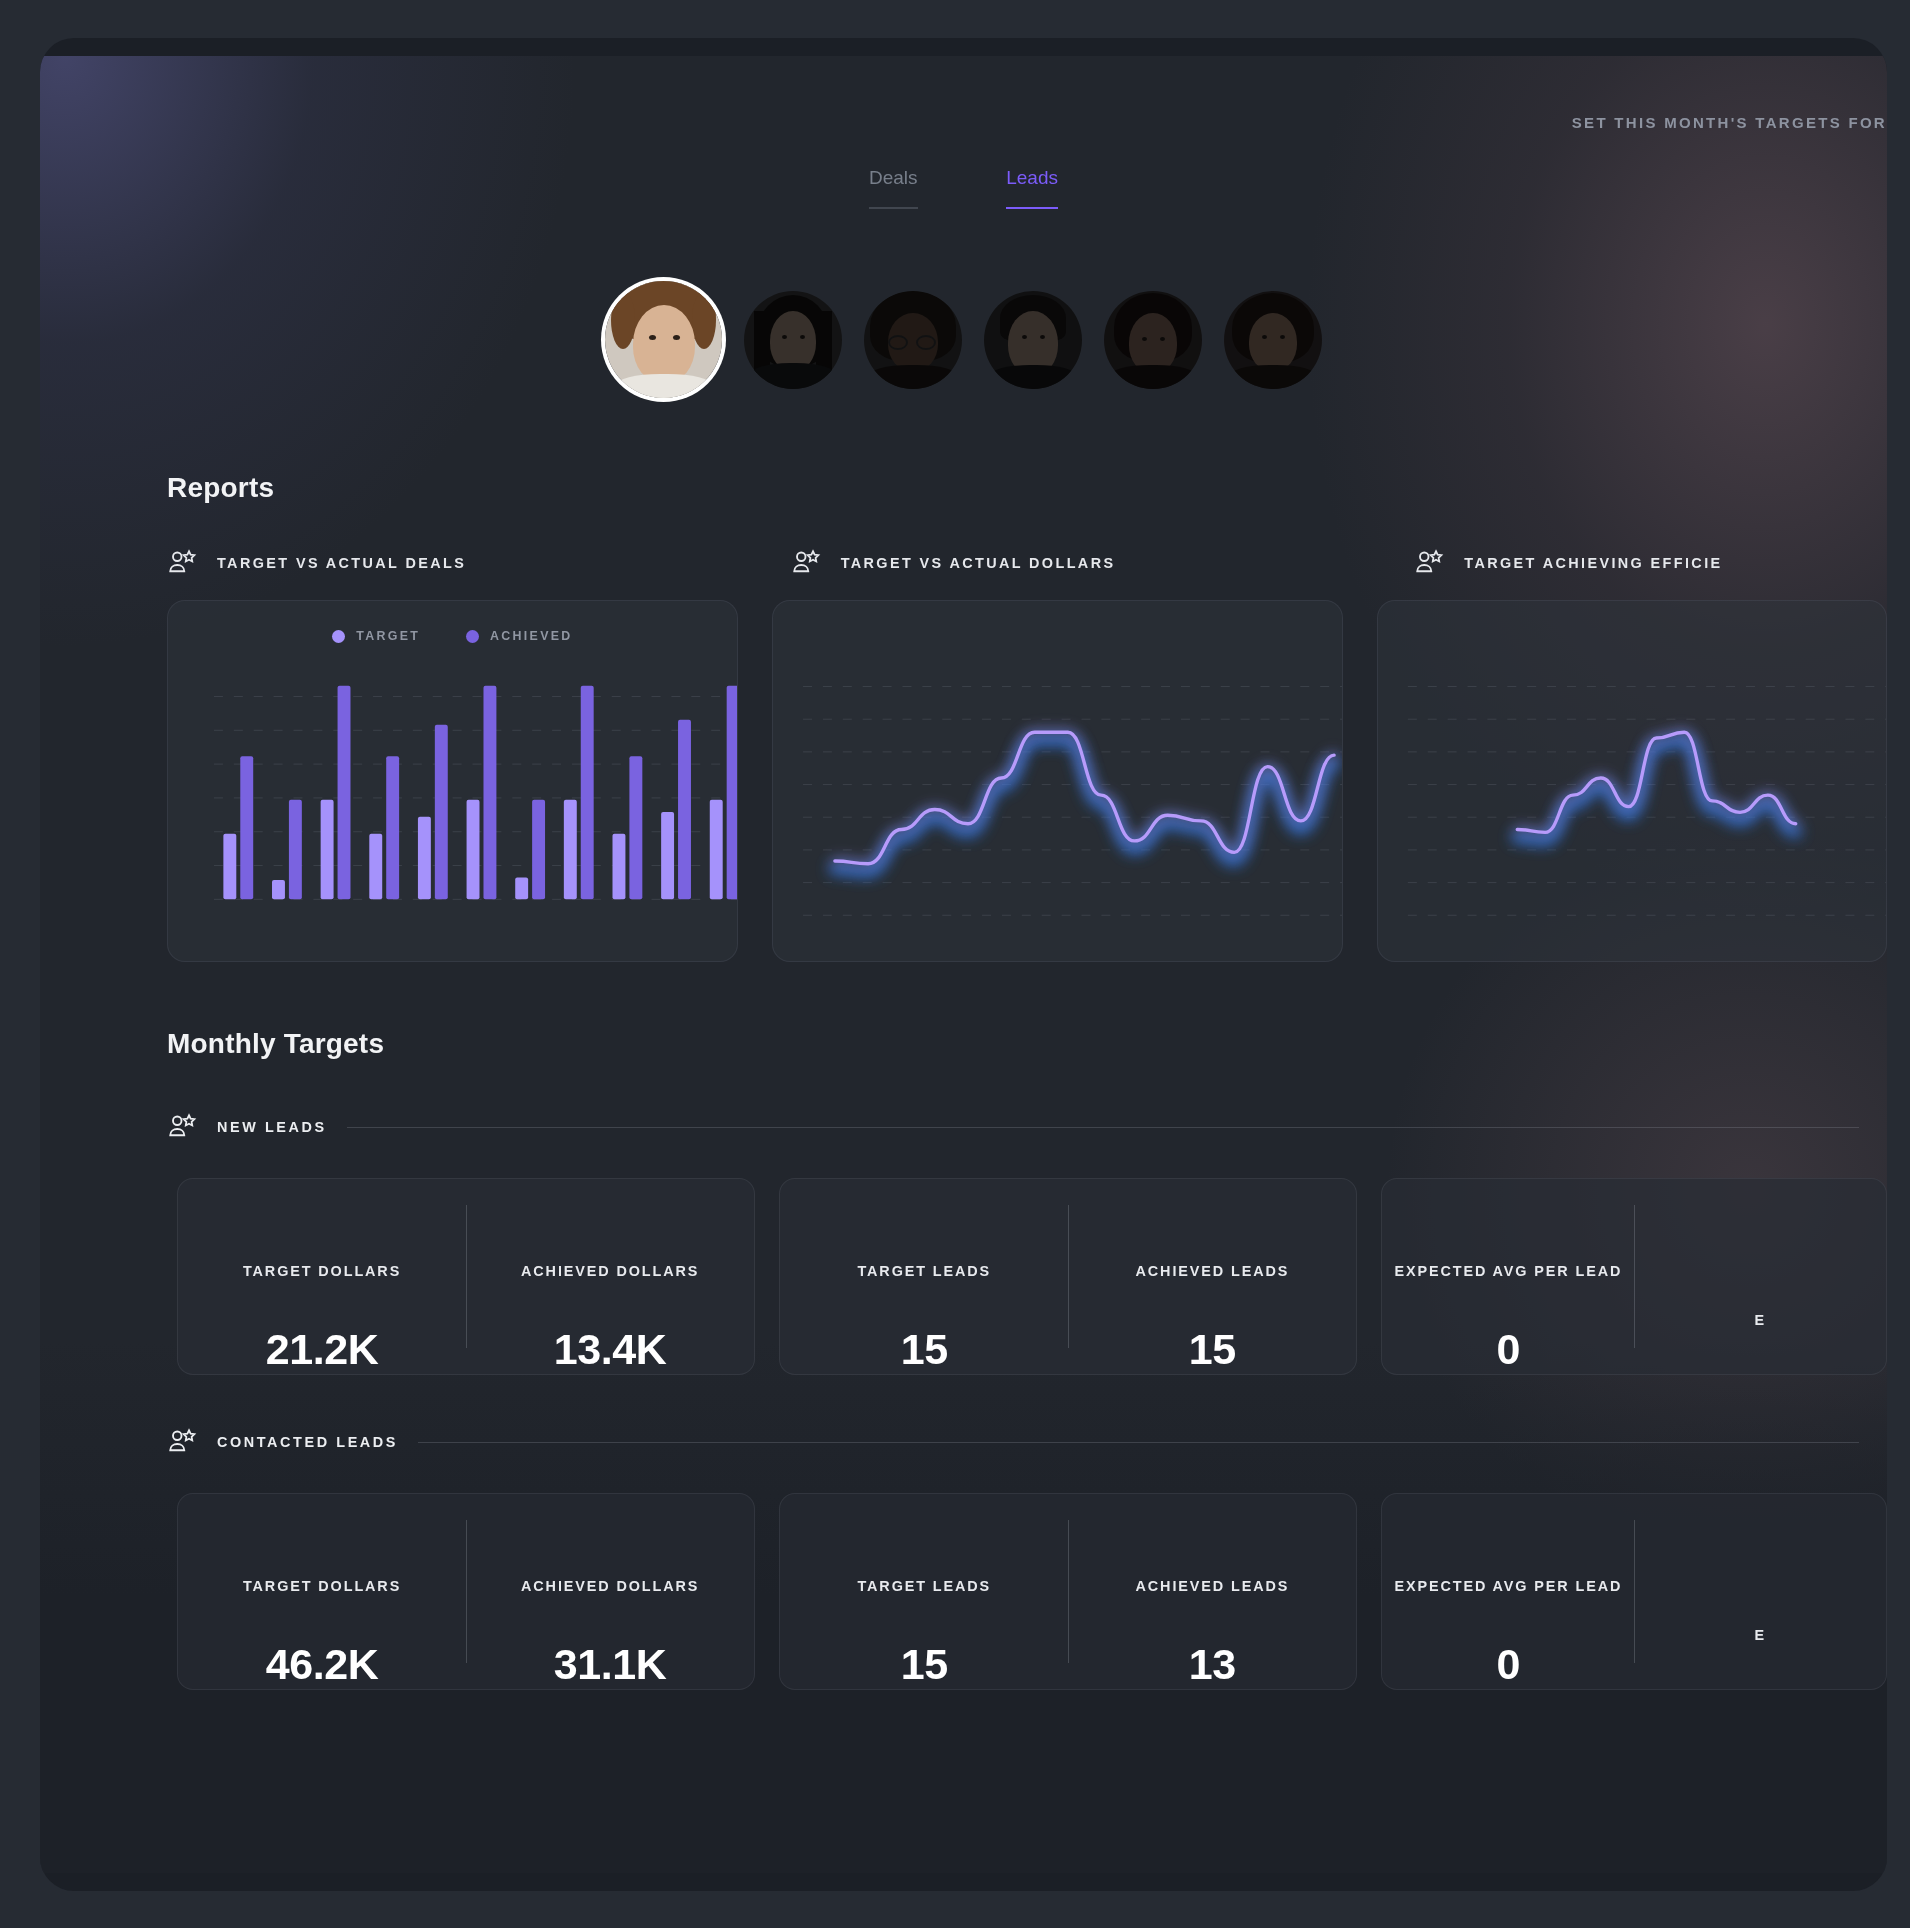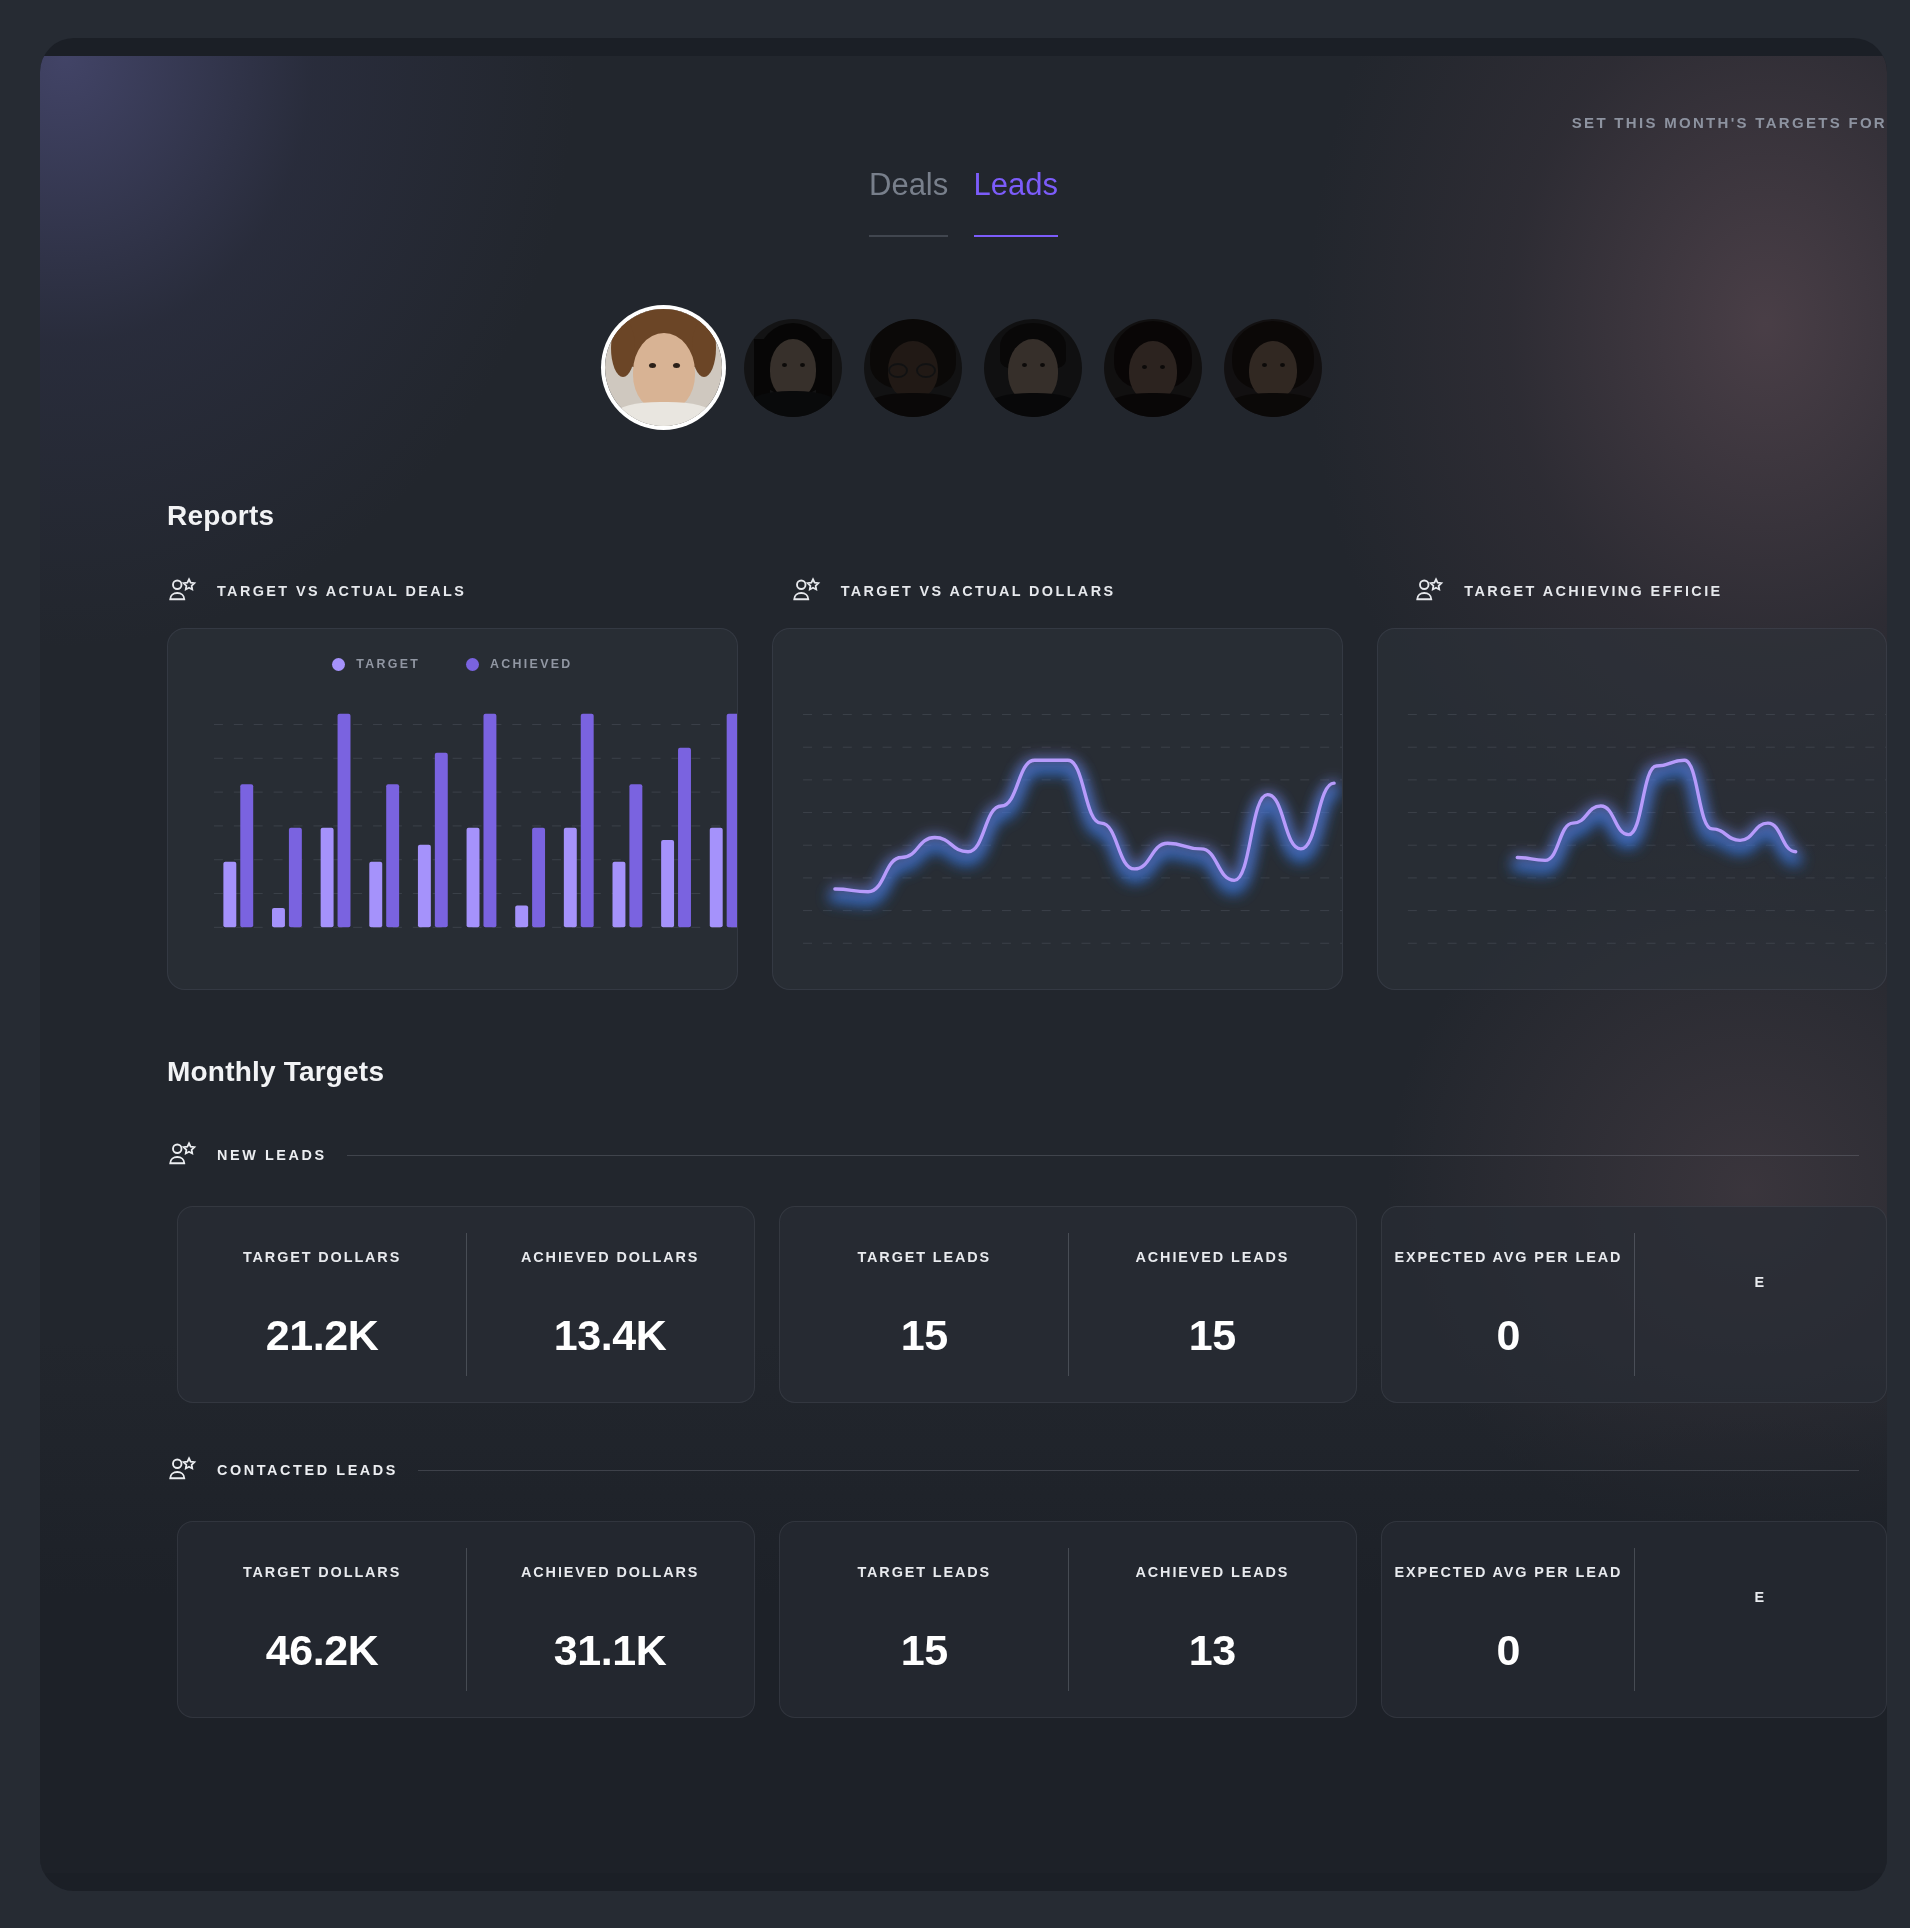--- a/index.html
+++ b/index.html
@@ -49,21 +49,21 @@
   .kicker{
     text-align:right; margin-top:58px;
     font-size:15px; letter-spacing:2.3px; font-weight:700;
     color:#8d93a0;
   }
   .tabs{
     margin:36px auto 0; width:189px;
     display:flex; justify-content:space-between; align-items:flex-end;
   }
   .tab{
-    font-size:31px; padding-bottom:32px; cursor:pointer;
+    font-size:19px; padding-bottom:18px; cursor:pointer;
     border-bottom:2px solid #41464f;
     color:#787f8b;
   }
   .tab.active{ color:#7c5cfa; border-bottom:2px solid #7c5cfa; font-weight:500; }
 
   
   .avatars{
     margin:72px auto 0; display:flex; justify-content:center; align-items:center; gap:22px;
   }
   .av{
@@ -141,21 +141,21 @@
   .mcard{
     background:rgba(40,45,53,.72);
     border:1px solid rgba(124,130,144,.16);
     border-radius:16px;
     height:197px; display:flex; align-items:stretch;
   }
   .mcard.w1{ width:637px; }
   .mcard.w2{ width:637px; }
   .mcard.w3{ width:557px; }
   .cell{
-    flex:1; display:flex; flex-direction:column; align-items:center; justify-content:center;
+    flex:1; display:flex; flex-direction:column; align-items:center; justify-content:flex-end;
     padding:0 10px; position:relative;
   }
   .cell + .cell::before{
     content:""; position:absolute; left:0; top:26px; bottom:26px; width:1px;
     background:rgba(152,158,170,.30);
   }
   .cell .clabel{
     font-size:14.4px; letter-spacing:1.9px; font-weight:700; color:#e8eaee;
     white-space:nowrap; margin-bottom:46px;
   }

